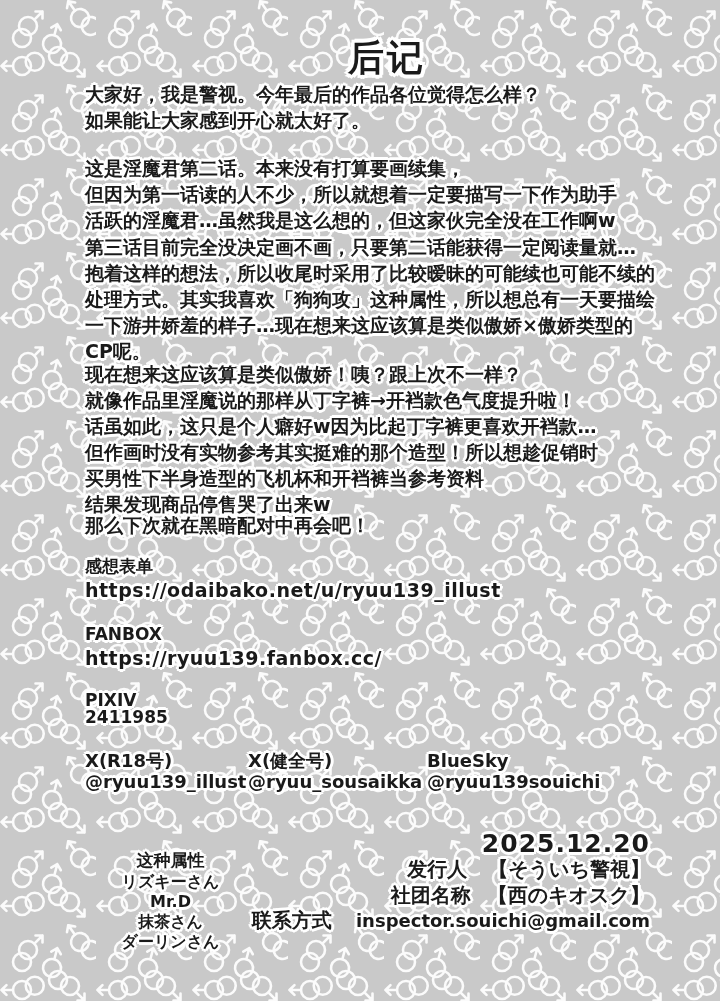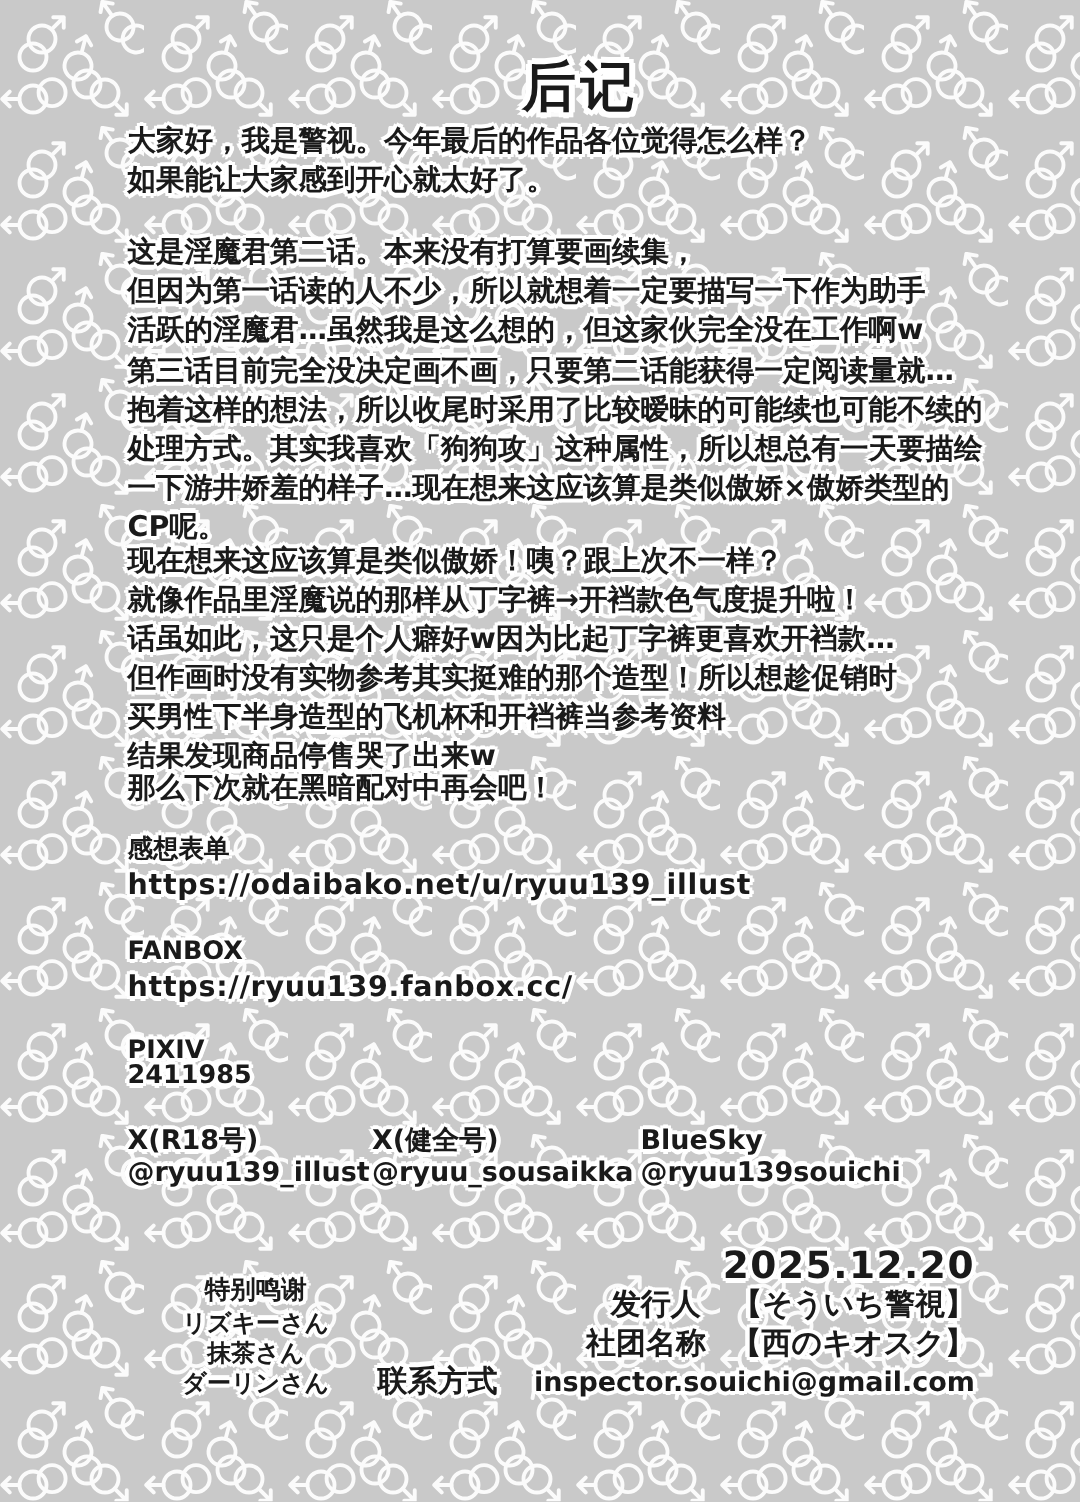--- a/index.html
+++ b/index.html
@@ -135,19 +135,20 @@
     <span>社团名称</span>
     <span style="margin-left:10px">【西のキオスク】</span>
   </div>
 
   <div class="colophon outl contactrow">
     <span class="lbl">联系方式</span>
     <span>inspector.souichi@gmail.com</span>
   </div>
 
   <div class="credits outl">
-    <div class="ctitle">特别鸣谢</div>
+    <div class="ctitle">这种属性</div>
     <div>リズキーさん</div>
+    <div>Mr.D</div>
     <div>抹茶さん</div>
     <div>ダーリンさん</div>
   </div>
 
 </div>
 
 </body></html>

